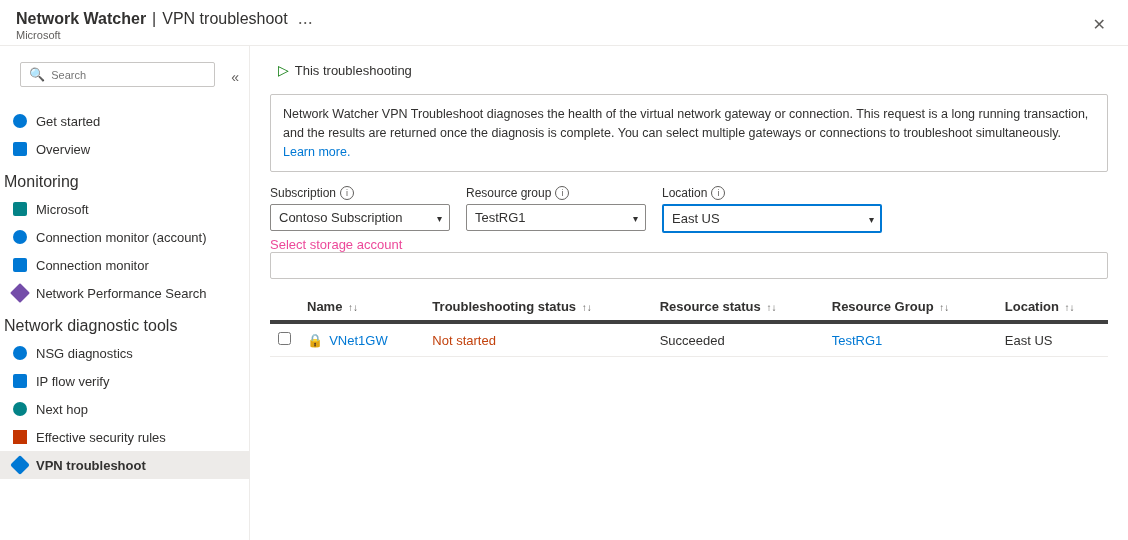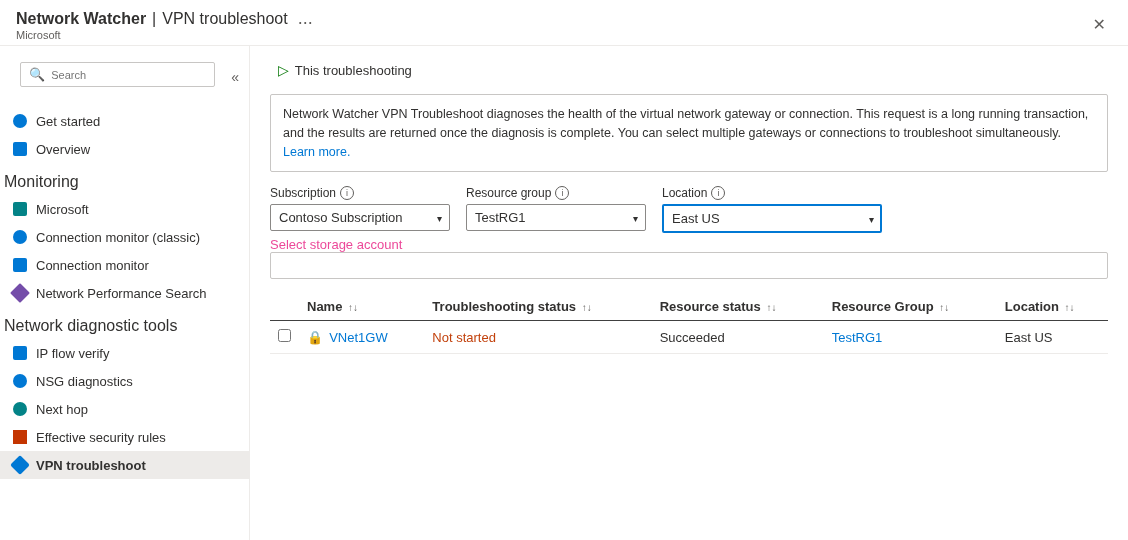--- a/index.html
+++ b/index.html
@@ -89,21 +89,21 @@
     .storage-link { color: #ec4899; font-size: 13px; text-decoration: none; margin-bottom: 0; display: block; }
     .storage-input {
       width: 100%; border: 1px solid #c8c6c4; border-radius: 2px;
       padding: 5px 8px; font-size: 13px; color: #323130; margin-bottom: 14px;
       outline: none;
     }
 
     
     .table-wrapper { overflow-x: auto; }
     table { width: 100%; border-collapse: collapse; font-size: 13px; }
-    thead tr { border-bottom: 1px solid #404040; }
+    thead tr { border-bottom: 4px solid #404040; }
     thead th {
       text-align: left; padding: 6px 8px; font-weight: 600; color: #323130;
       white-space: nowrap; font-size: 13px;
     }
     .sort-icon { font-size: 10px; color: #605e5c; margin-left: 2px; }
     tbody tr { border-bottom: 1px solid #edebe9; }
     tbody td { padding: 8px 8px; color: #323130; vertical-align: middle; }
     .cb-col { width: 28px; }
     .name-link { color: #0078d4; text-decoration: none; display: flex; align-items: center; gap: 6px; }
     .gateway-icon { color: #0078d4; font-size: 13px; }
@@ -170,48 +170,48 @@
     <div class="sidebar-item">
       <div class="sidebar-icon">
           <div class="icon-topology"></div>
         </div>
       <span>Microsoft</span>
     </div>
     <div class="sidebar-item">
       <div class="sidebar-icon">
           <div class="icon-connmon-classic"></div>
         </div>
-      <span>Connection monitor (classic)</span>
+      <span>Connection monitor (account)</span>
     </div>
     <div class="sidebar-item">
       <div class="sidebar-icon">
           <div class="icon-connmon"></div>
         </div>
       <span>Connection monitor</span>
     </div>
     <div class="sidebar-item">
       <div class="sidebar-icon">
           <div class="icon-npm"></div>
         </div>
       <span>Network Performance Search</span>
     </div>
 
     <div class="sidebar-section-label">Network diagnostic tools</div>
 
     <div class="sidebar-item">
       <div class="sidebar-icon">
+          <div class="icon-nsg"></div>
+        </div>
+      <span>NSG diagnostics</span>
+    </div>
+    <div class="sidebar-item">
+      <div class="sidebar-icon">
           <div class="icon-ipflow"></div>
         </div>
       <span>IP flow verify</span>
-    </div>
-    <div class="sidebar-item">
-      <div class="sidebar-icon">
-          <div class="icon-nsg"></div>
-        </div>
-      <span>NSG diagnostics</span>
     </div>
     <div class="sidebar-item">
       <div class="sidebar-icon">
           <div class="icon-nexthop"></div>
         </div>
       <span>Next hop</span>
     </div>
     <div class="sidebar-item">
       <div class="sidebar-icon">
           <div class="icon-effec"></div>

